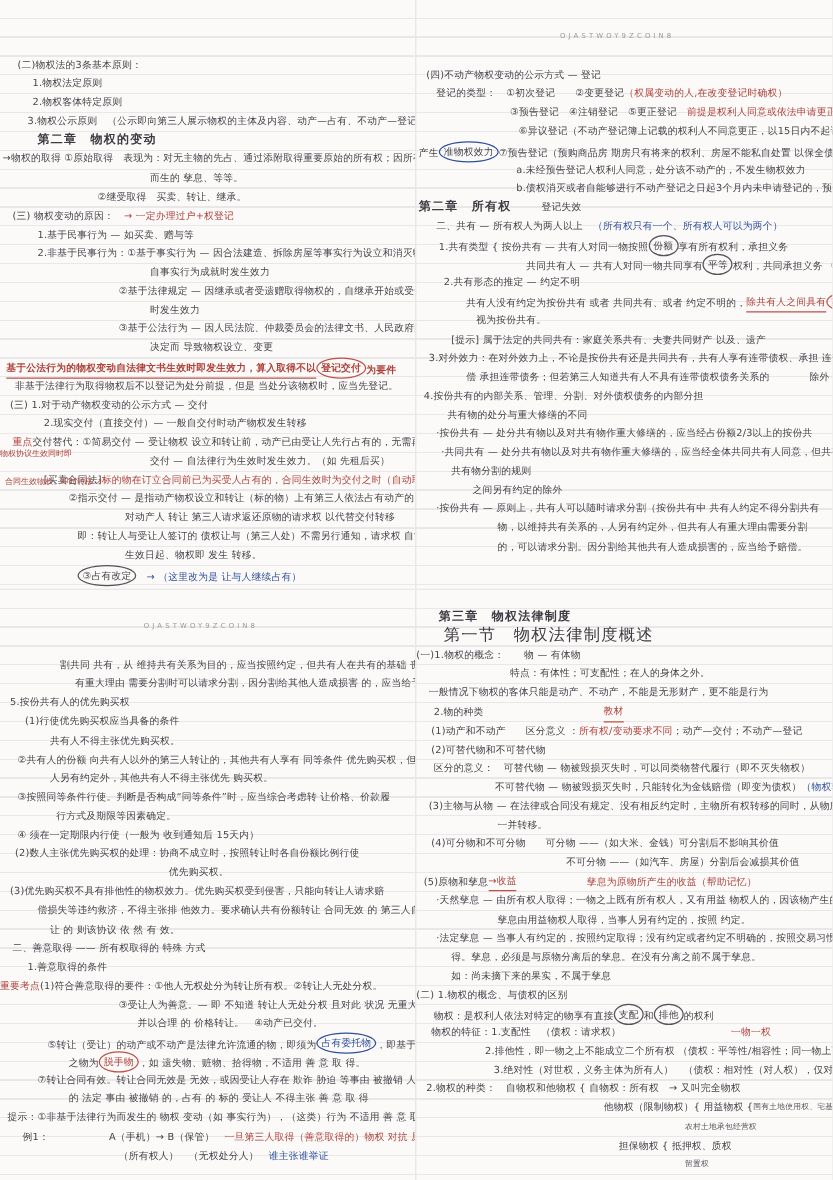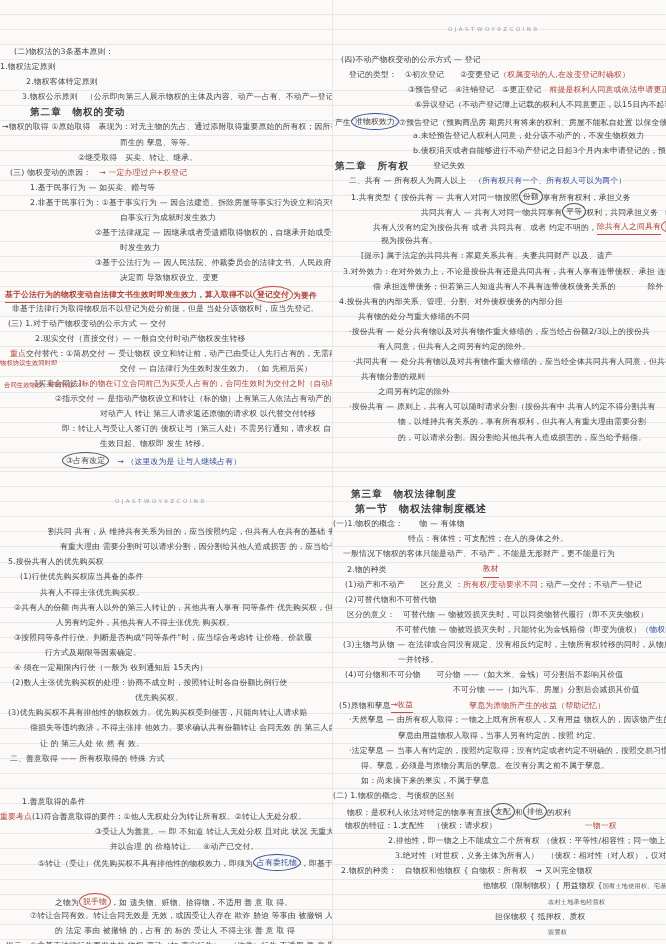--- a/index.html
+++ b/index.html
@@ -7,39 +7,39 @@
   .collage{position:relative;width:666px;height:944px;display:grid;grid-template-columns:333px 333px;grid-template-rows:472px 472px;}
   .page{position:relative;background:#fbfaf8;overflow:hidden;box-sizing:border-box;outline:1px solid #e9e8e5;
         background-image:repeating-linear-gradient(to bottom, transparent 0 14.1px, rgba(100,100,110,0.12) 14.1px 15.1px);}
   .content{position:absolute;left:0;top:0;right:0;bottom:0;filter:blur(0.25px);}
   .line{height:15.1px;line-height:15.1px;white-space:nowrap;font-size:7.8px;color:#44434a;letter-spacing:0.2px;}
   .run{display:inline-block;vertical-align:bottom;}
   .run-k{color:#44434a;}
   .run-r{color:#b0413a;}
   .run-b{color:#30509c;}
   .run-h{color:#3c3b42;font-size:9.6px;font-weight:bold;letter-spacing:1px;}
-  .run-h2{color:#3c3b42;font-size:10px;font-weight:bold;letter-spacing:1px;}
+  .run-h2{color:#3c3b42;font-size:13px;font-weight:normal;letter-spacing:1px;}
   .run-ru{color:#b0413a;border-bottom:1px solid #c05048;}
   .run-rc{color:#b0413a;border:1px solid #c05048;border-radius:50%;padding:0 3px;}
   .run-bc{color:#30509c;border:1px solid #30509c;border-radius:50%;padding:0 3px;}
   .run-kc{color:#44434a;border:1px solid #55545c;border-radius:50%;padding:0 3px;}
   .run-kb{color:#44434a;border:1px solid #30509c;border-radius:50%;padding:0 3px;}
   .run-tiny{font-size:6.2px;color:#55545c;}
   .run-wm{font-size:5.5px;color:#9a99a0;letter-spacing:2.5px;}
   .note{position:absolute;font-size:6.4px;line-height:7.5px;white-space:nowrap;}
   .note.run-r{color:#b0413a;}
 </style>
 </head>
 <body>
 
 <div class="collage">
   <div class="page">
     <div class="content" style="padding-top: 44px;">
         <div class="line" style="padding-left: 14px;"><span class="run run-k">(二)物权法的3条基本原则：</span></div>
-        <div class="line" style=""><span class="run run-k">1.物权法定原则</span></div>
+        <div class="line" style="padding-left: 26px;"><span class="run run-k">1.物权法定原则</span></div>
         <div class="line" style="padding-left: 26px;"><span class="run run-k">2.物权客体特定原则</span></div>
         <div class="line" style="padding-left: 22px;"><span class="run run-k">3.物权公示原则　（公示即向第三人展示物权的主体及内容、动产—占有、不动产—登记）</span></div>
         <div class="line" style="padding-left: 30px;"><span class="run run-h">第二章　物权的变动</span></div>
         <div class="line" style="padding-left: 2px;"><span class="run run-k">→ </span><span class="run run-k">物权的取得 ①原始取得　表现为：对无主物的先占、通过添附取得重要原始的所有权；因所有权</span></div>
         <div class="line" style="padding-left: 120px;"><span class="run run-k">而生的 孳息、等等。</span></div>
         <div class="line" style="padding-left: 78px;"><span class="run run-k">②继受取得　买卖、转让、继承。</span></div>
         <div class="line" style="padding-left: 10px;"><span class="run run-k">(三) 物权变动的原因：</span><span class="run run-r">　→ 一定办理过户+权登记</span></div>
         <div class="line" style="padding-left: 30px;"><span class="run run-k">1.基于民事行为 — 如买卖、赠与等</span></div>
         <div class="line" style="padding-left: 30px;"><span class="run run-k">2.非基于民事行为：①基于事实行为 — 因合法建造、拆除房屋等事实行为设立和消灭物权的，</span></div>
         <div class="line" style="padding-left: 120px;"><span class="run run-k">自事实行为成就时发生效力</span></div>
@@ -71,63 +71,63 @@
         <div class="line" style="padding-left: 16px;"><span class="run run-k">登记的类型：　①初次登记　　②变更登记 </span><span class="run run-r">（权属变动的人,在改变登记时确权）</span></div>
         <div class="line" style="padding-left: 75px;"><span class="run run-k">③预告登记　④注销登记　⑤更正登记　</span><span class="run run-r">前提是权利人同意或依法申请更正</span></div>
         <div class="line" style="padding-left: 82px;"><span class="run run-k">⑥异议登记（不动产登记簿上记载的权利人不同意更正，以15日内不起诉即失效）</span></div>
         <div class="line" style="padding-left: 2px;"><span class="run run-k">产生 </span><span class="run run-kb">准物权效力</span><span class="run run-k">⑦预告登记（预购商品房 期房只有将来的权利、房屋不能私自处置 以保全债权）</span></div>
         <div class="line" style="padding-left: 80px;"><span class="run run-k">a.未经预告登记人权利人同意，处分该不动产的，不发生物权效力</span></div>
         <div class="line" style="padding-left: 80px;"><span class="run run-k">b.债权消灭或者自能够进行不动产登记之日起3个月内未申请登记的，预告</span></div>
         <div class="line" style="padding-left: 2px;"><span class="run run-h">第二章　所有权</span><span class="run run-k">　　　登记失效</span></div>
         <div class="line" style="padding-left: 16px;"><span class="run run-k">二、共有 — 所有权人为两人以上　</span><span class="run run-b">（所有权只有一个、所有权人可以为两个）</span></div>
         <div class="line" style="padding-left: 18px;"><span class="run run-k">1.共有类型 { 按份共有 — 共有人对同一物按照</span><span class="run run-kc">份额</span><span class="run run-k">享有所有权利，承担义务</span></div>
         <div class="line" style="padding-left: 88px;"><span class="run run-k">共同共有人 — 共有人对同一物共同享有</span><span class="run run-kc">平等</span><span class="run run-k">权利，共同承担义务</span><span class="run run-tiny">　①份额比例 ②共同</span></div>
+        <div class="line" style="padding-left: 22px;"><span class="run run-k">2.共有形态的推定 — 约定不明</span></div>
         <div class="line" style="padding-left: 40px;"><span class="run run-k">共有人没有约定为按份共有 或者 共同共有、或者 约定不明的，</span><span class="run run-ru">除共有人之间具有</span><span class="run run-rc">家庭关系</span></div>
         <div class="line" style="padding-left: 48px;"><span class="run run-k">视为按份共有。</span></div>
         <div class="line" style="padding-left: 28px;"><span class="run run-k">[提示] 属于法定的共同共有：家庭关系共有、夫妻共同财产 以及、遗产</span></div>
         <div class="line" style="padding-left: 10px;"><span class="run run-k">3.对外效力：在对外效力上，不论是按份共有还是共同共有，共有人享有连带债权、承担 连带清</span></div>
         <div class="line" style="padding-left: 40px;"><span class="run run-k">偿 承担连带债务；但若第三人知道共有人不具有连带债权债务关系的　　　　除外</span></div>
         <div class="line" style="padding-left: 6px;"><span class="run run-k">4.按份共有的内部关系、管理、分割、对外债权债务的内部分担</span></div>
         <div class="line" style="padding-left: 25px;"><span class="run run-k">共有物的处分与重大修缮的不同</span></div>
         <div class="line" style="padding-left: 16px;"><span class="run run-k">·按份共有 — 处分共有物以及对共有物作重大修缮的，应当经占份额2/3以上的按份共</span></div>
-        <div class="line" style="padding-left: 45px;"><span class="run run-k">有人同意，但共有人之间另有约定的除外。</span></div>
         <div class="line" style="padding-left: 20px;"><span class="run run-k">·共同共有 — 处分共有物以及对共有物作重大修缮的，应当经全体共同共有人同意，但共有人</span></div>
         <div class="line" style="padding-left: 28px;"><span class="run run-k">共有物分割的规则</span></div>
         <div class="line" style="padding-left: 45px;"><span class="run run-k">之间另有约定的除外</span></div>
         <div class="line" style="padding-left: 16px;"><span class="run run-k">·按份共有 — 原则上，共有人可以随时请求分割（按份共有中 共有人约定不得分割共有</span></div>
-        <div class="line" style="padding-left: 65px;"><span class="run run-k">物，以维持共有关系的，享有所有权利，但共有人有重大理由需要分割</span></div>
+        <div class="line" style="padding-left: 65px;"><span class="run run-k">物，以维持共有关系的，人另有约定外，但共有人有重大理由需要分割</span></div>
         <div class="line" style="padding-left: 65px;"><span class="run run-k">的，可以请求分割。因分割给其他共有人造成损害的，应当给予赔偿。</span></div>
       </div>
   </div>
   <div class="page">
     <div class="content" style="padding-top: 22px;">
         <div class="line" style="padding-left: 115px;"><span class="run run-wm">OJASTWOY9ZCOIN8</span></div>
         <div class="line" style="padding-left: 0px;"></div>
         <div class="line" style="padding-left: 48px;"><span class="run run-k">割共同 共有，从 维持共有关系为目的，应当按照约定，但共有人在共有的基础 丧失或 亲人 规定</span></div>
         <div class="line" style="padding-left: 60px;"><span class="run run-k">有重大理由 需要分割时可以请求分割，因分割给其他人造成损害 的，应当给予赔偿</span></div>
         <div class="line" style="padding-left: 8px;"><span class="run run-k">5.按份共有人的优先购买权</span></div>
         <div class="line" style="padding-left: 20px;"><span class="run run-k">(1)行使优先购买权应当具备的条件</span></div>
         <div class="line" style="padding-left: 40px;"><span class="run run-k">共有人不得主张优先购买权。</span></div>
         <div class="line" style="padding-left: 14px;"><span class="run run-k">②共有人的份额 向共有人以外的第三人转让的，其他共有人享有 同等条件 优先购买权，但共有</span></div>
-        <div class="line" style="padding-left: 56px;"><span class="run run-k">人另有约定外，其他共有人不得主张优先 购买权。</span></div>
+        <div class="line" style="padding-left: 40px;"><span class="run run-k">人另有约定外，其他共有人不得主张优先 购买权。</span></div>
         <div class="line" style="padding-left: 14px;"><span class="run run-k">③按照同等条件行使。判断是否构成“同等条件”时，应当综合考虑转 让价格、价款履</span></div>
         <div class="line" style="padding-left: 45px;"><span class="run run-k">行方式及期限等因素确定。</span></div>
         <div class="line" style="padding-left: 14px;"><span class="run run-k">④ 须在一定期限内行使（一般为 收到通知后 15天内）</span></div>
         <div class="line" style="padding-left: 12px;"><span class="run run-k">(2)数人主张优先购买权的处理：协商不成立时，按照转让时各自份额比例行使</span></div>
         <div class="line" style="padding-left: 135px;"><span class="run run-k">优先购买权。</span></div>
         <div class="line" style="padding-left: 8px;"><span class="run run-k">(3)优先购买权不具有排他性的物权效力。优先购买权受到侵害，只能向转让人请求赔</span></div>
         <div class="line" style="padding-left: 30px;"><span class="run run-k">偿损失等违约救济，不得主张排 他效力。要求确认共有份额转让 合同无效 的 第三人自行协</span></div>
-        <div class="line" style="padding-left: 40px;"><span class="run run-k">让 的 第三人处 依 然 有 效。</span></div>
+        <div class="line" style="padding-left: 40px;"><span class="run run-k">让 的 则该协议 依 然 有 效。</span></div>
         <div class="line" style="padding-left: 10px;"><span class="run run-k">二、善意取得 —— 所有权取得的 特殊 方式</span></div>
-        <div class="line" style="padding-left: 22px; margin-top: 28px;"><span class="run run-k">1.善意取得的条件</span></div>
+        <div class="line" style="padding-left: 22px;"><span class="run run-k">1.善意取得的条件</span></div>
         <div class="line" style="padding-left: 0px;"><span class="run run-r">重要考点</span><span class="run run-k">(1)符合善意取得的要件：①他人无权处分为转让所有权。②转让人无处分权。</span></div>
         <div class="line" style="padding-left: 95px;"><span class="run run-k">③受让人为善意。— 即 不知道 转让人无处分权 且对此 状况 无重大过失</span></div>
         <div class="line" style="padding-left: 110px;"><span class="run run-k">并以合理 的 价格转让。　④动产已交付。</span></div>
-        <div class="line" style="padding-left: 38px;"><span class="run run-k">⑤转让（受让）优先购买权不具有排他性的物权效力，即须为</span><span class="run run-bc">占有委托物</span><span class="run run-k">，即基于权利人 意思占有</span></div>
-        <div class="line" style="padding-left: 55px; margin-top: 24px;"><span class="run run-k">之物为</span><span class="run run-rc">脱手物</span><span class="run run-k">，如 遗失物、赃物、拾得物，不适用 善 意 取 得。</span></div>
+        <div class="line" style="padding-left: 38px;"><span class="run run-k">⑤转让（受让）的动产或不动产是法律允许流通的物，即须为</span><span class="run run-bc">占有委托物</span><span class="run run-k">，即基于权利人 意思占有</span></div>
+        <div class="line" style="padding-left: 55px;"><span class="run run-k">之物为</span><span class="run run-rc">脱手物</span><span class="run run-k">，如 遗失物、赃物、拾得物，不适用 善 意 取 得。</span></div>
         <div class="line" style="padding-left: 30px;"><span class="run run-k">⑦转让合同有效。转让合同无效是 无效，或因受让人存在 欺诈 胁迫 等事由 被撤销 人为</span></div>
         <div class="line" style="padding-left: 55px;"><span class="run run-k">的 法定 事由 被撤销 的，占有 的 标的 受让人 不得主张 善 意 取 得</span></div>
         <div class="line" style="padding-left: 6px;"><span class="run run-k">提示：①非基于法律行为而发生的 物权 变动（如 事实行为），（这类）行为 不适用 善 意 取 得。</span></div>
         <div class="line" style="padding-left: 18px;"><span class="run run-k">例1：</span><span class="run run-k">　　　　　　A（手机）→ B（保管）　</span><span class="run run-r">一旦第三人取得（善意取得的）物权 对抗 原所有权人</span></div>
         <div class="line" style="padding-left: 95px;"><span class="run run-k">（所有权人）　（无权处分人）　</span><span class="run run-b">谁主张谁举证</span></div>
       </div>
   </div>
   <div class="page">
     <div class="content" style="padding-top: 14px;">
         <div class="line" style="padding-left: 18px;"><span class="run run-h">第三章　物权法律制度</span></div>

